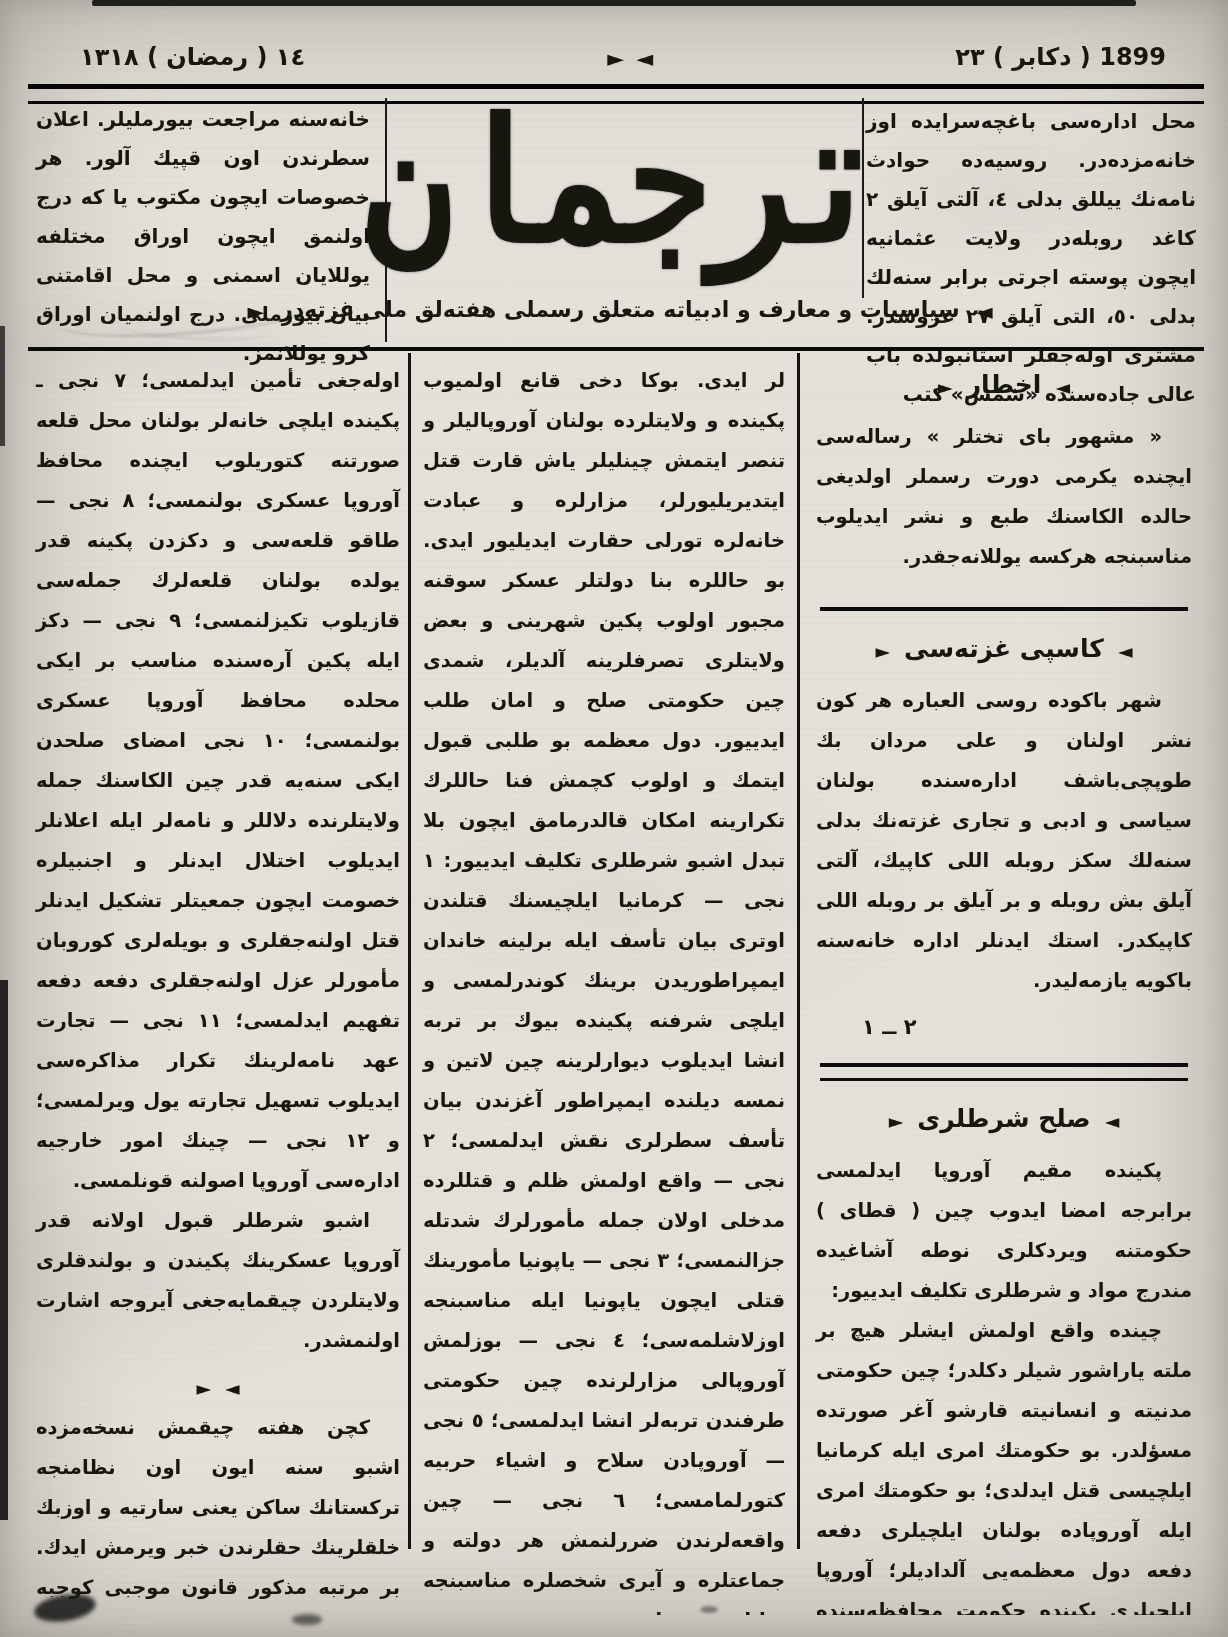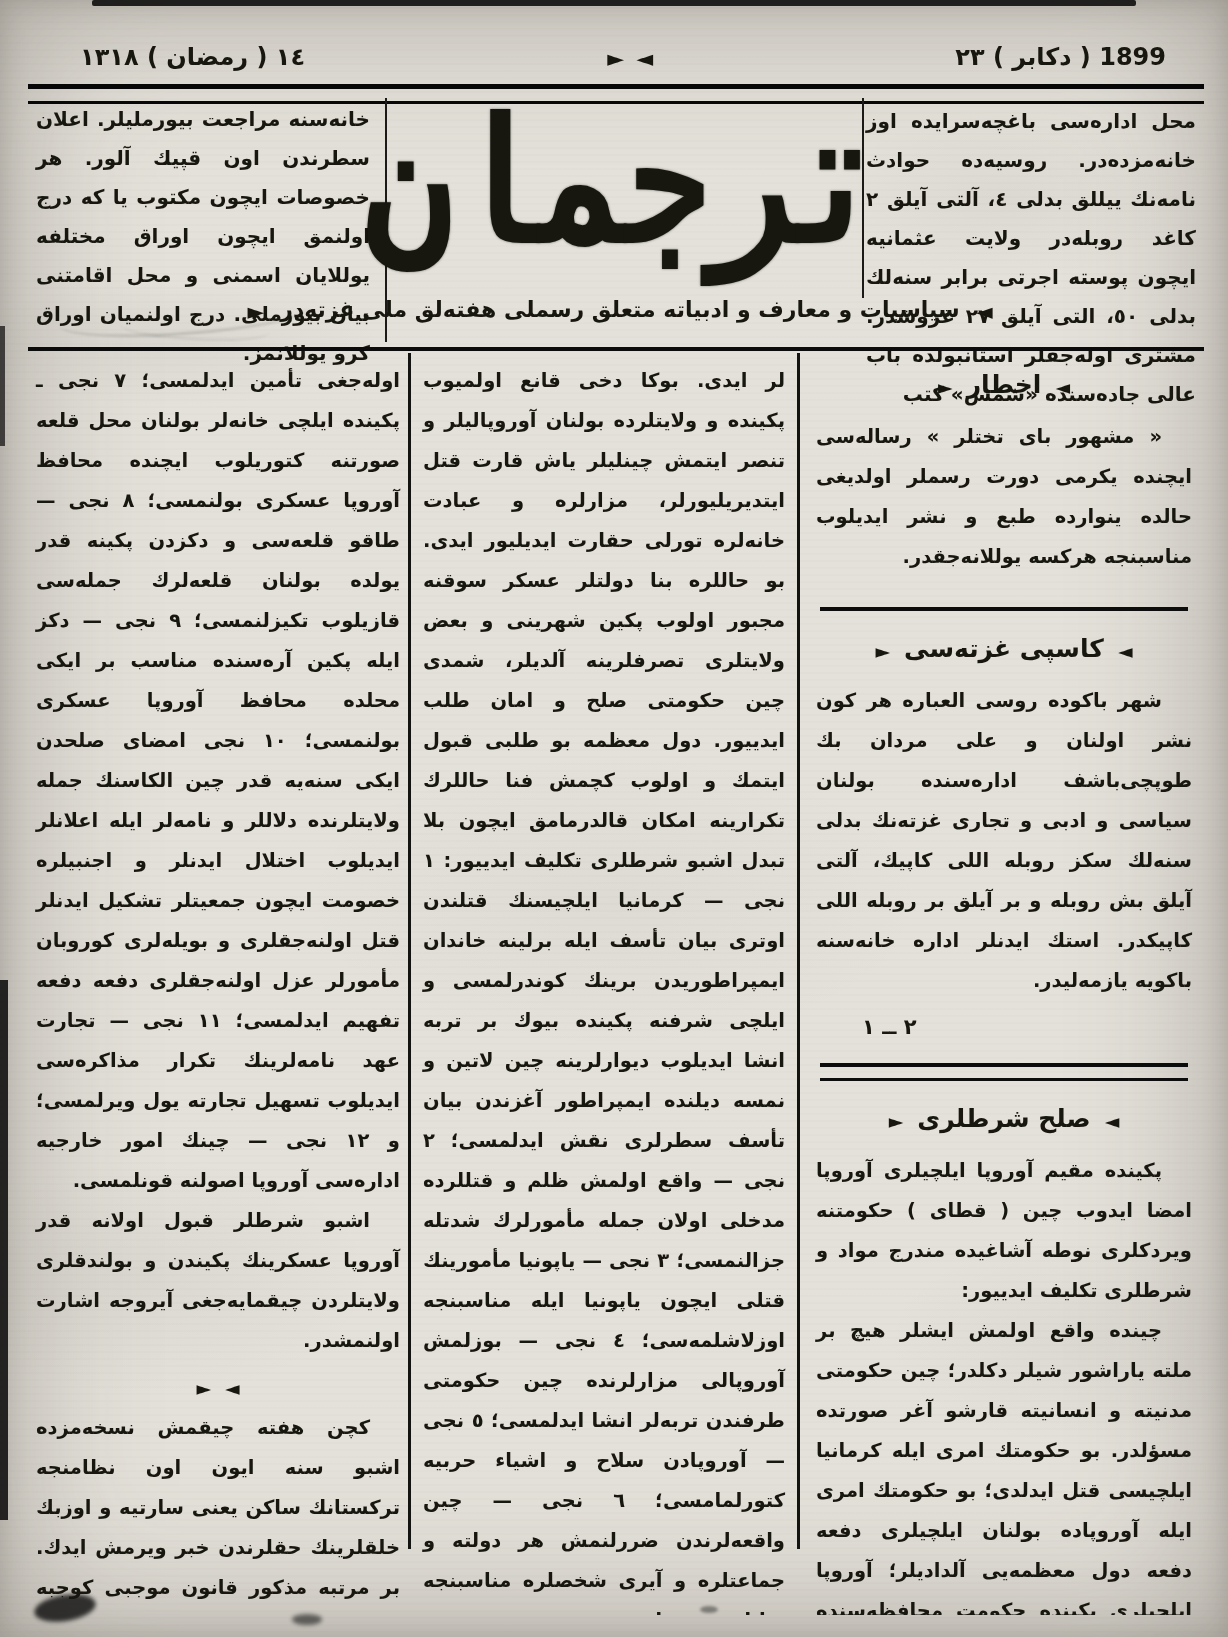--- a/index.html
+++ b/index.html
@@ -126,21 +126,21 @@
 
   <div class="columns">
 
     <div class="col col-right ink">
       <section>
         <h2 class="heading">
           <span class="orn">◄</span>
           <span>اخطار</span>
           <span class="orn">►</span>
         </h2>
-        <p class="ind">« مشهور بای تختلر » رساله‌سی ایچنده یكرمی دورت رسملر اولدیغی حالده ینوارده طبع و نشر ایدیلوب مناسبنجه هركسه یوللانه‌جقدر.</p>
+        <p class="ind">« مشهور بای تختلر » رساله‌سی ایچنده یكرمی دورت رسملر اولدیغی حالده الكاسنك طبع و نشر ایدیلوب مناسبنجه هركسه یوللانه‌جقدر.</p>
       </section>
 
       <div class="sec-rule"></div>
 
       <section>
         <h2 class="heading">
           <span class="orn">◄</span>
           <span>كاسپی غزته‌سی</span>
           <span class="orn">►</span>
         </h2>
@@ -149,21 +149,21 @@
       </section>
 
       <div class="sec-rule double"></div>
 
       <section>
         <h2 class="heading">
           <span class="orn">◄</span>
           <span>صلح شرطلری</span>
           <span class="orn">►</span>
         </h2>
-        <p class="ind">پكینده مقیم آوروپا ایلچیلری آوروپا امضا ایدوب چین ( قطای ) حكومتنه ویردكلری نوطه آشاغیده مندرج مواد و شرطلری تكلیف ایدییور:</p>
+        <p class="ind">پكینده مقیم آوروپا ایدلمسی برابرجه امضا ایدوب چین ( قطای ) حكومتنه ویردكلری نوطه آشاغیده مندرج مواد و شرطلری تكلیف ایدییور:</p>
         <p class="ind">چینده واقع اولمش ایشلر هیچ بر ملته یاراشور شیلر دكلدر؛ چین حكومتی مدنیته و انسانیته قارشو آغر صورتده مسؤلدر. بو حكومتك امری ایله كرمانیا ایلچیسی قتل ایدلدی؛ بو حكومتك امری ایله آوروپاده بولنان ایلچیلری دفعه دفعه دول معظمه‌یی آلدادیلر؛ آوروپا ایلچیلری پكینده حكومت محافظه‌سنده بولندقلرینی خبر ویردیكی حالده مذكور ایلچیلر محاصره‌یه آلنمش، طوپه آتشه طوتلمش حالده بولنیور</p>
       </section>
     </div>
 
     <div class="cdiv"></div>
 
     <div class="col col-mid ink">
       <p>لر ایدی. بوكا دخی قانع اولمیوب پكینده و ولایتلرده بولنان آوروپالیلر و تنصر ایتمش چینلیلر یاش قارت قتل ایتدیریلیورلر، مزارلره و عبادت خانه‌لره تورلی حقارت ایدیلیور ایدی. بو حاللره بنا دولتلر عسكر سوقنه مجبور اولوب پكین شهرینی و بعض ولایتلری تصرفلرینه آلدیلر، شمدی چین حكومتی صلح و امان طلب ایدییور. دول معظمه بو طلبی قبول ایتمك و اولوب كچمش فنا حاللرك تكرارینه امكان قالدرمامق ایچون بلا تبدل اشبو شرطلری تكلیف ایدییور: ١ نجی — كرمانیا ایلچیسنك قتلندن اوتری بیان تأسف ایله برلینه خاندان ایمپراطوریدن برینك كوندرلمسی و ایلچی شرفنه پكینده بیوك بر تربه انشا ایدیلوب دیوارلرینه چین لاتین و نمسه دیلنده ایمپراطور آغزندن بیان تأسف سطرلری نقش ایدلمسی؛ ٢ نجی — واقع اولمش ظلم و قتللرده مدخلی اولان جمله مأمورلرك شدتله جزالنمسی؛ ٣ نجی — یاپونیا مأمورینك قتلی ایچون یاپونیا ایله مناسبنجه اوزلاشلمه‌سی؛ ٤ نجی — بوزلمش آوروپالی مزارلرنده چین حكومتی طرفندن تربه‌لر انشا ایدلمسی؛ ٥ نجی — آوروپادن سلاح و اشیاء حربیه كتورلمامسی؛ ٦ نجی — چین واقعه‌لرندن ضررلنمش هر دولته و جماعتلره و آیری شخصلره مناسبنجه زیانلری ویرلمسی و بو خصوصده خزینه چین طرفندن ایدیله‌جك تدابیرك كافی</p>
     </div>
 

